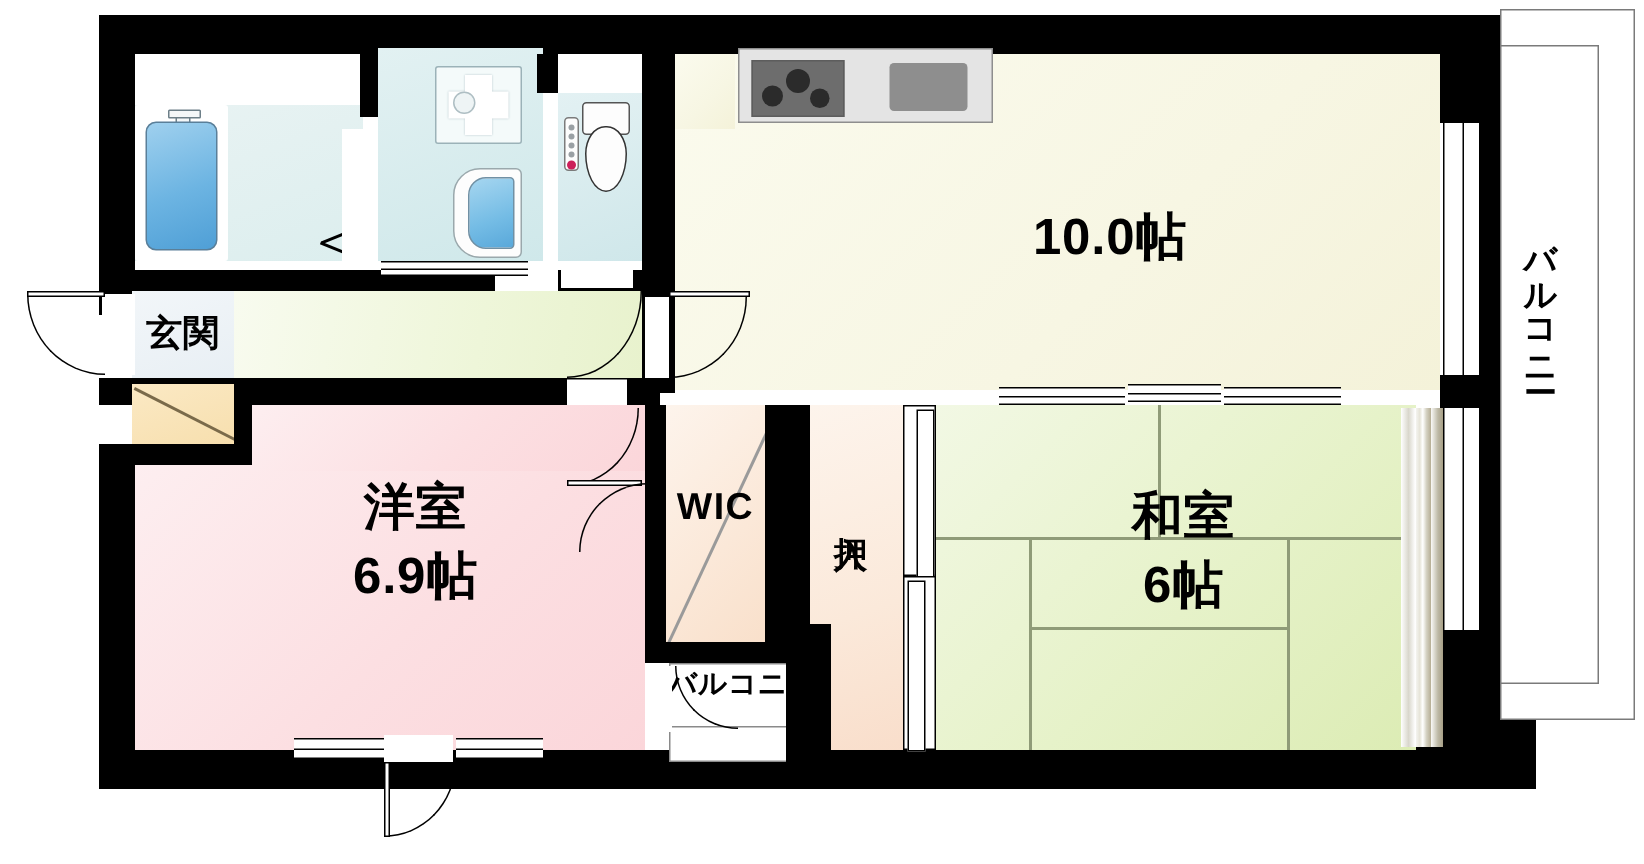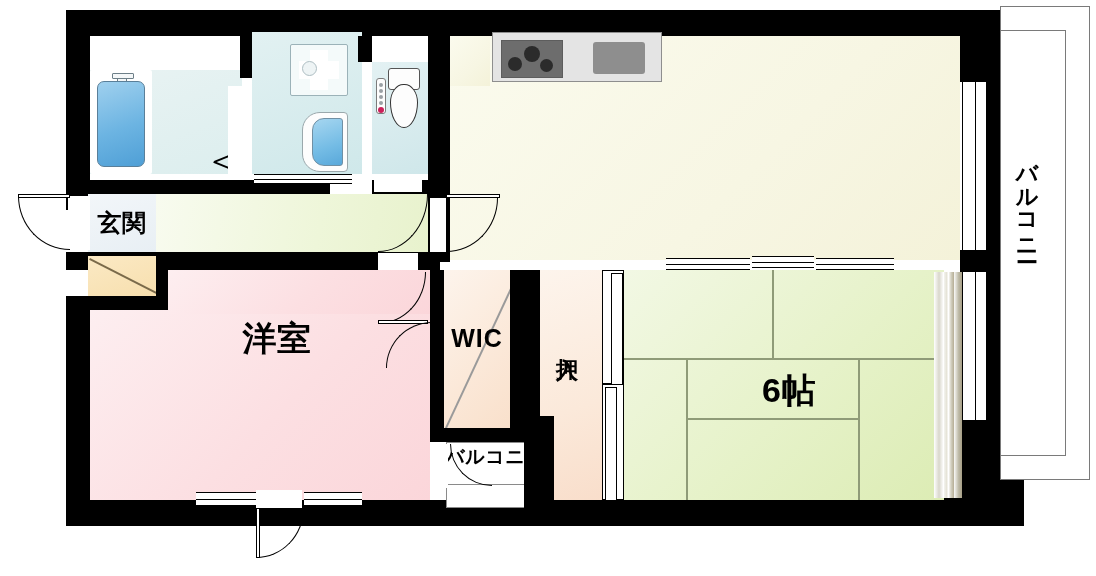--- a/index.html
+++ b/index.html
@@ -181,20 +181,21 @@
 
   <div class="abs kitchen" style="left:492px;top:32px;width:170px;height:50px;">
     <div class="stove" style="left:8px;top:7px;width:60px;height:36px;">
       <div class="burner" style="left:6px;top:16px;width:14px;height:14px;"></div>
       <div class="burner" style="left:22px;top:5px;width:16px;height:16px;"></div>
       <div class="burner" style="left:38px;top:18px;width:13px;height:13px;"></div>
     </div>
     <div class="sink" style="left:100px;top:9px;width:52px;height:32px;"></div>
   </div>
 
+  <div class="label lb-ldk" style="left:638px;top:140px;width:204px;">10.0帖</div>
 
   <div class="abs window-v" style="left:962px;top:82px;width:26px;height:168px;"></div>
   <div class="abs wall" style="left:960px;top:36px;width:26px;height:46px;"></div>
 
   <div class="abs r-hall" style="left:156px;top:192px;width:272px;height:62px;"></div>
   <div class="abs wall" style="left:66px;top:180px;width:374px;height:14px;"></div>
   <div class="abs wall" style="left:66px;top:252px;width:374px;height:18px;"></div>
 
   <div class="abs r-genkan" style="left:88px;top:194px;width:68px;height:58px;"></div>
   <div class="label lb-genkan" style="left:88px;top:210px;width:68px;">玄関</div>
@@ -249,20 +250,21 @@
     <div class="toilet-dot" style="top:10px;"></div>
     <div class="toilet-dot" style="top:16px;"></div>
     <div class="toilet-dot" style="top:22px;"></div>
     <div class="toilet-dot red" style="top:28px;"></div>
   </div>
   <div class="abs gap" style="left:374px;top:176px;width:48px;height:16px;"></div>
 
   <div class="abs r-yoshitsu" style="left:90px;top:310px;width:340px;height:190px;"></div>
   <div class="abs r-yoshitsu" style="left:168px;top:270px;width:262px;height:44px;"></div>
   <div class="label lb-room" style="left:214px;top:320px;width:126px;">洋室</div>
+  <div class="label lb-room" style="left:196px;top:366px;width:162px;">6.9帖</div>
 
   <div class="abs swing swing-br" style="left:378px;top:272px;width:48px;height:52px;"></div>
   <div class="abs doorleaf" style="left:378px;top:320px;width:50px;height:4px;"></div>
 
   <div class="abs gap" style="left:432px;top:322px;width:16px;height:44px;"></div>
   <div class="abs swing swing-tl" style="left:386px;top:322px;width:46px;height:46px;"></div>
 
   <div class="abs window" style="left:196px;top:492px;width:60px;height:14px;"></div>
   <div class="abs gap" style="left:256px;top:490px;width:46px;height:18px;"></div>
   <div class="abs window" style="left:304px;top:492px;width:58px;height:14px;"></div>
@@ -295,20 +297,21 @@
   </div>
 
   <div class="abs r-washitsu" style="left:624px;top:270px;width:320px;height:230px;"></div>
 
   <div class="abs tatami-line" style="left:624px;top:358px;width:320px;height:2px;"></div>
   <div class="abs tatami-line" style="left:772px;top:270px;width:2px;height:88px;"></div>
   <div class="abs tatami-line" style="left:686px;top:358px;width:2px;height:142px;"></div>
   <div class="abs tatami-line" style="left:858px;top:358px;width:2px;height:142px;"></div>
   <div class="abs tatami-line" style="left:686px;top:418px;width:174px;height:2px;"></div>
 
+  <div class="label lb-room" style="left:726px;top:326px;width:126px;">和室</div>
   <div class="label lb-room" style="left:726px;top:372px;width:126px;">6帖</div>
 
   <div class="abs window" style="left:666px;top:258px;width:84px;height:12px;"></div>
   <div class="abs window" style="left:752px;top:256px;width:62px;height:12px;"></div>
   <div class="abs window" style="left:816px;top:258px;width:78px;height:12px;"></div>
 
   <div class="abs sash-glass" style="left:934px;top:272px;width:28px;height:226px;"></div>
   <div class="abs window-v" style="left:962px;top:272px;width:26px;height:148px;"></div>
   <div class="abs sash-glass2" style="left:944px;top:272px;width:10px;height:226px;"></div>
 

